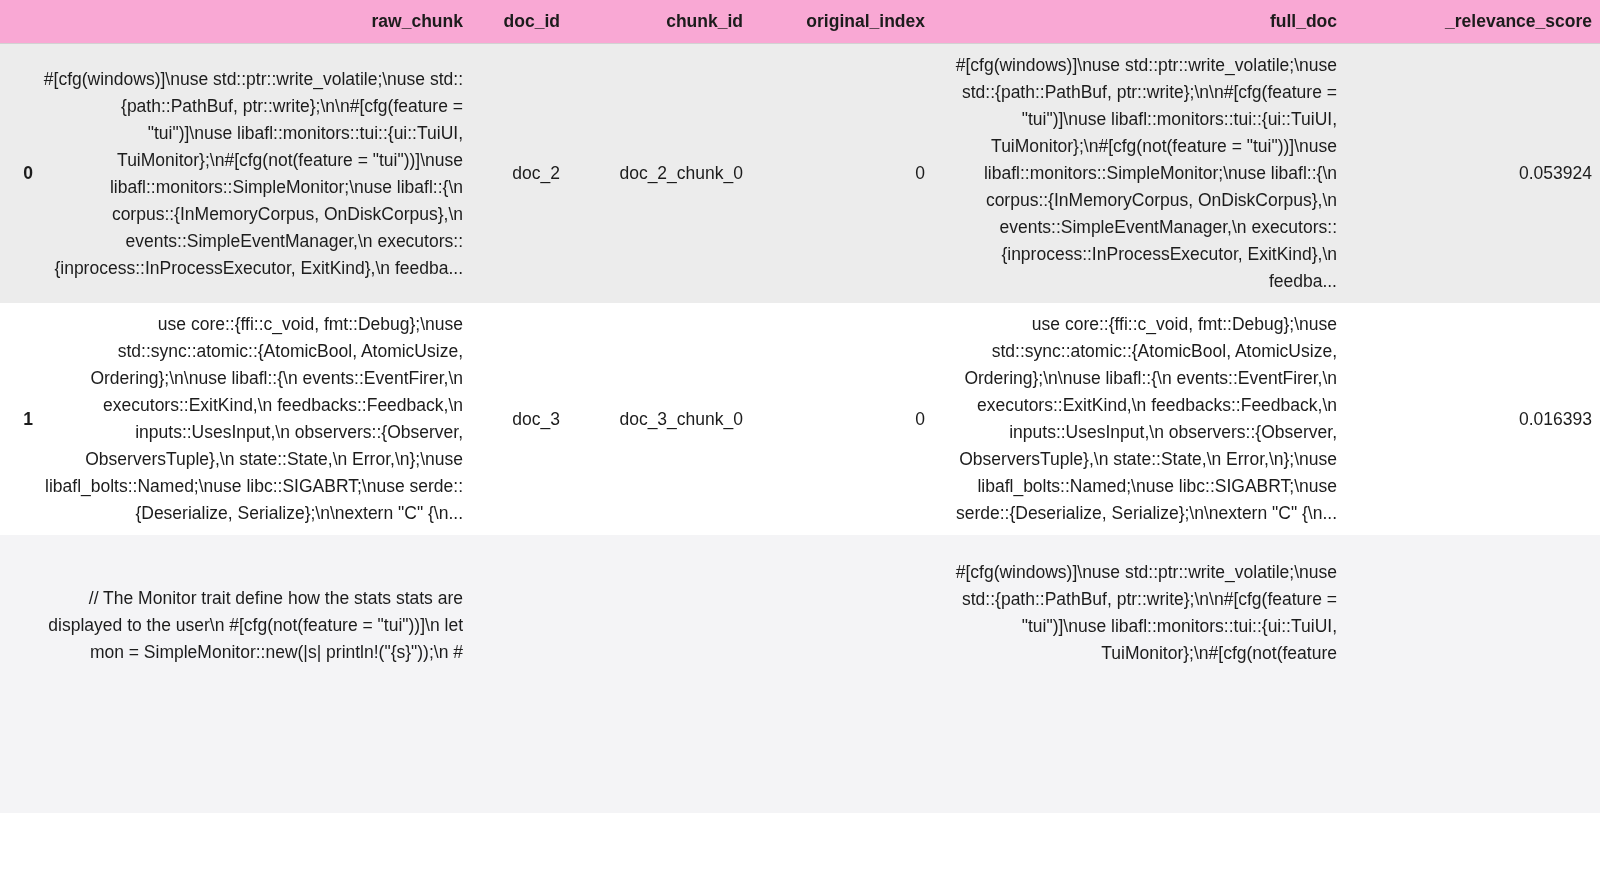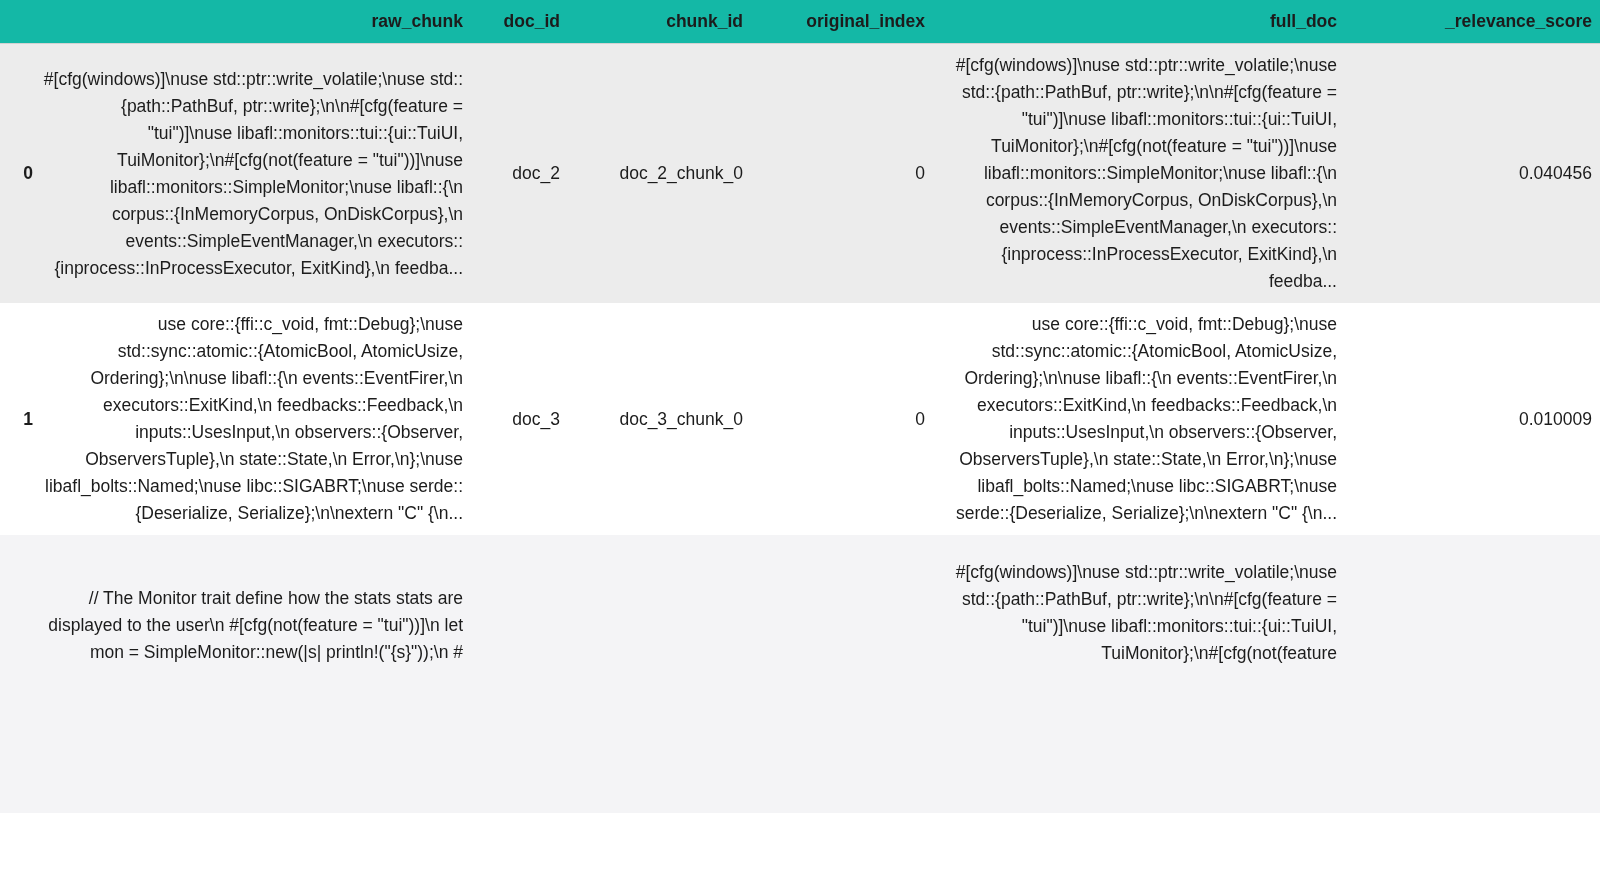--- a/index.html
+++ b/index.html
@@ -26,21 +26,21 @@
   table.dataframe th,
   table.dataframe td {
     text-align: right;
     vertical-align: middle;
     padding: 8px;
     overflow: hidden;
     word-wrap: break-word;
   }
   thead th {
     font-weight: bold;
-    background: #14b8a6;
+    background: #f9a8d4;
     border-bottom: 1px solid #d2d2d2;
     padding-top: 6px;
     padding-bottom: 9px;
     white-space: nowrap;
   }
   tbody th.row-index {
     font-weight: bold;
     text-align: right;
     padding: 8px 2px 8px 8px;
   }
@@ -87,30 +87,30 @@
       </tr>
     </thead>
     <tbody>
       <tr class="row-0">
         <th class="row-index">0</th>
         <td class="cell-raw_chunk">#[cfg(windows)]\nuse std::ptr::write_volatile;\nuse std::{path::PathBuf, ptr::write};\n\n#[cfg(feature = "tui")]\nuse libafl::monitors::tui::{ui::TuiUI, TuiMonitor};\n#[cfg(not(feature = "tui"))]\nuse libafl::monitors::SimpleMonitor;\nuse libafl::{\n corpus::{InMemoryCorpus, OnDiskCorpus},\n events::SimpleEventManager,\n executors::{inprocess::InProcessExecutor, ExitKind},\n feedba...</td>
         <td class="cell-doc_id">doc_2</td>
         <td class="cell-chunk_id">doc_2_chunk_0</td>
         <td class="cell-original_index">0</td>
         <td class="cell-full_doc">#[cfg(windows)]\nuse std::ptr::write_volatile;\nuse std::{path::PathBuf, ptr::write};\n\n#[cfg(feature = "tui")]\nuse libafl::monitors::tui::{ui::TuiUI, TuiMonitor};\n#[cfg(not(feature = "tui"))]\nuse libafl::monitors::SimpleMonitor;\nuse libafl::{\n corpus::{InMemoryCorpus, OnDiskCorpus},\n events::SimpleEventManager,\n executors::{inprocess::InProcessExecutor, ExitKind},\n feedba...</td>
-        <td class="cell-score">0.040456</td>
+        <td class="cell-score">0.053924</td>
       </tr>
       <tr class="row-1">
         <th class="row-index">1</th>
         <td class="cell-raw_chunk">use core::{ffi::c_void, fmt::Debug};\nuse std::sync::atomic::{AtomicBool, AtomicUsize, Ordering};\n\nuse libafl::{\n events::EventFirer,\n executors::ExitKind,\n feedbacks::Feedback,\n inputs::UsesInput,\n observers::{Observer, ObserversTuple},\n state::State,\n Error,\n};\nuse libafl_bolts::Named;\nuse libc::SIGABRT;\nuse serde::{Deserialize, Serialize};\n\nextern "C" {\n...</td>
         <td class="cell-doc_id">doc_3</td>
         <td class="cell-chunk_id">doc_3_chunk_0</td>
         <td class="cell-original_index">0</td>
         <td class="cell-full_doc">use core::{ffi::c_void, fmt::Debug};\nuse std::sync::atomic::{AtomicBool, AtomicUsize, Ordering};\n\nuse libafl::{\n events::EventFirer,\n executors::ExitKind,\n feedbacks::Feedback,\n inputs::UsesInput,\n observers::{Observer, ObserversTuple},\n state::State,\n Error,\n};\nuse libafl_bolts::Named;\nuse libc::SIGABRT;\nuse serde::{Deserialize, Serialize};\n\nextern "C" {\n...</td>
-        <td class="cell-score">0.010009</td>
+        <td class="cell-score">0.016393</td>
       </tr>
       <tr class="row-2">
         <th class="row-index"></th>
         <td class="cell-raw_chunk">// The Monitor trait define how the stats stats are displayed to the user\n #[cfg(not(feature = "tui"))]\n let mon = SimpleMonitor::new(|s| println!("{s}"));\n #</td>
         <td class="cell-doc_id"></td>
         <td class="cell-chunk_id"></td>
         <td class="cell-original_index"></td>
         <td class="cell-full_doc">#[cfg(windows)]\nuse std::ptr::write_volatile;\nuse std::{path::PathBuf, ptr::write};\n\n#[cfg(feature = "tui")]\nuse libafl::monitors::tui::{ui::TuiUI, TuiMonitor};\n#[cfg(not(feature</td>
         <td class="cell-score"></td>
       </tr>

